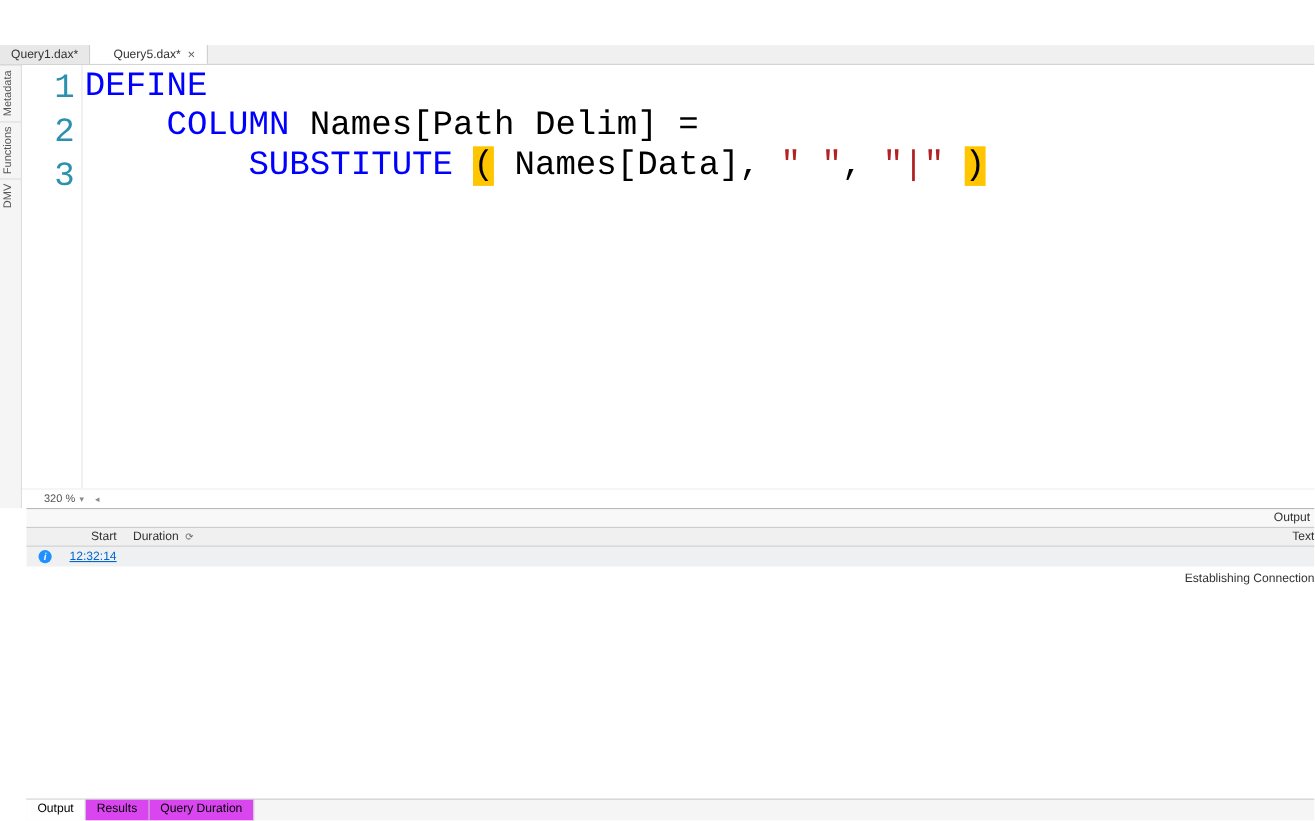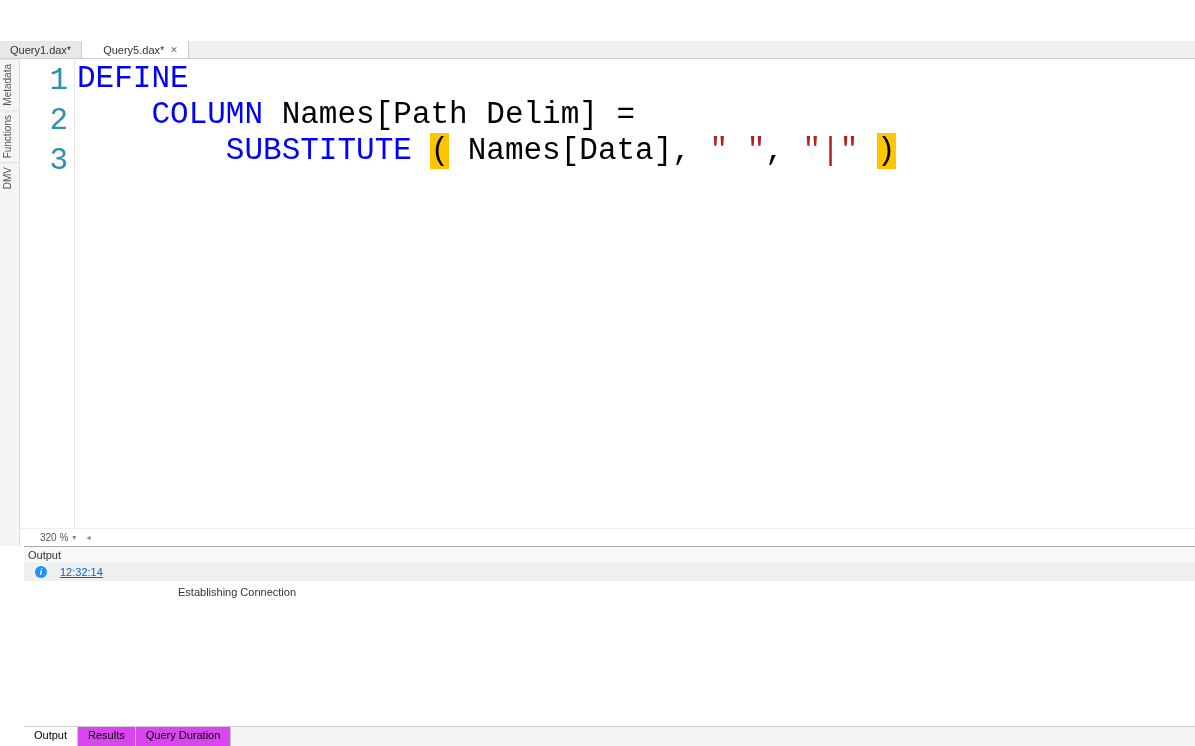--- a/index.html
+++ b/index.html
@@ -116,26 +116,27 @@
   color: #555;
   padding-left: 20px;
   display: flex;
   align-items: center;
   gap: 4px;
 }
 .zoom-arrow { font-size:8px; color:#888; }
 
 
 .output-panel {
-  height: 200px;
+  height: 284px;
   border-top: 1px solid #aaa;
   display: flex;
   flex-direction: column;
   background: #fff;
   margin-left: 24px;
+  text-align: right;
 }
 .output-title {
   font-size: 11px;
   padding: 2px 4px;
   color: #333;
   background: #f8f8f8;
 }
 .output-header {
   display: flex;
   border-top: 1px solid #ccc;
@@ -226,20 +227,30 @@
     <div class="zoom-bar">
       <span>320 %</span>
       <span class="zoom-arrow">▾</span>
       <span class="zoom-arrow" style="margin-left:6px;">◂</span>
     </div>
   </div>
 </div>
 
 <div class="output-panel">
   <div class="output-title">Output</div>
+  <div class="output-header">
+    <div class="col-icon"></div>
+    <div class="col-start">Start</div>
+    <div class="col-duration">
+      <span>Duration</span>
+      <span class="reload-icon">⟳</span>
+    </div>
+    <div class="col-spacer"></div>
+    <div class="col-text">Text</div>
+  </div>
   <div class="output-rows">
     <div class="output-row sel">
       <div class="row-icon">
           <div class="info-circle">i</div>
         </div>
       <div class="row-start">12:32:14</div>
       <div class="row-dur"></div>
       <div class="row-msg">Establishing Connection</div>
     </div>
   </div>

